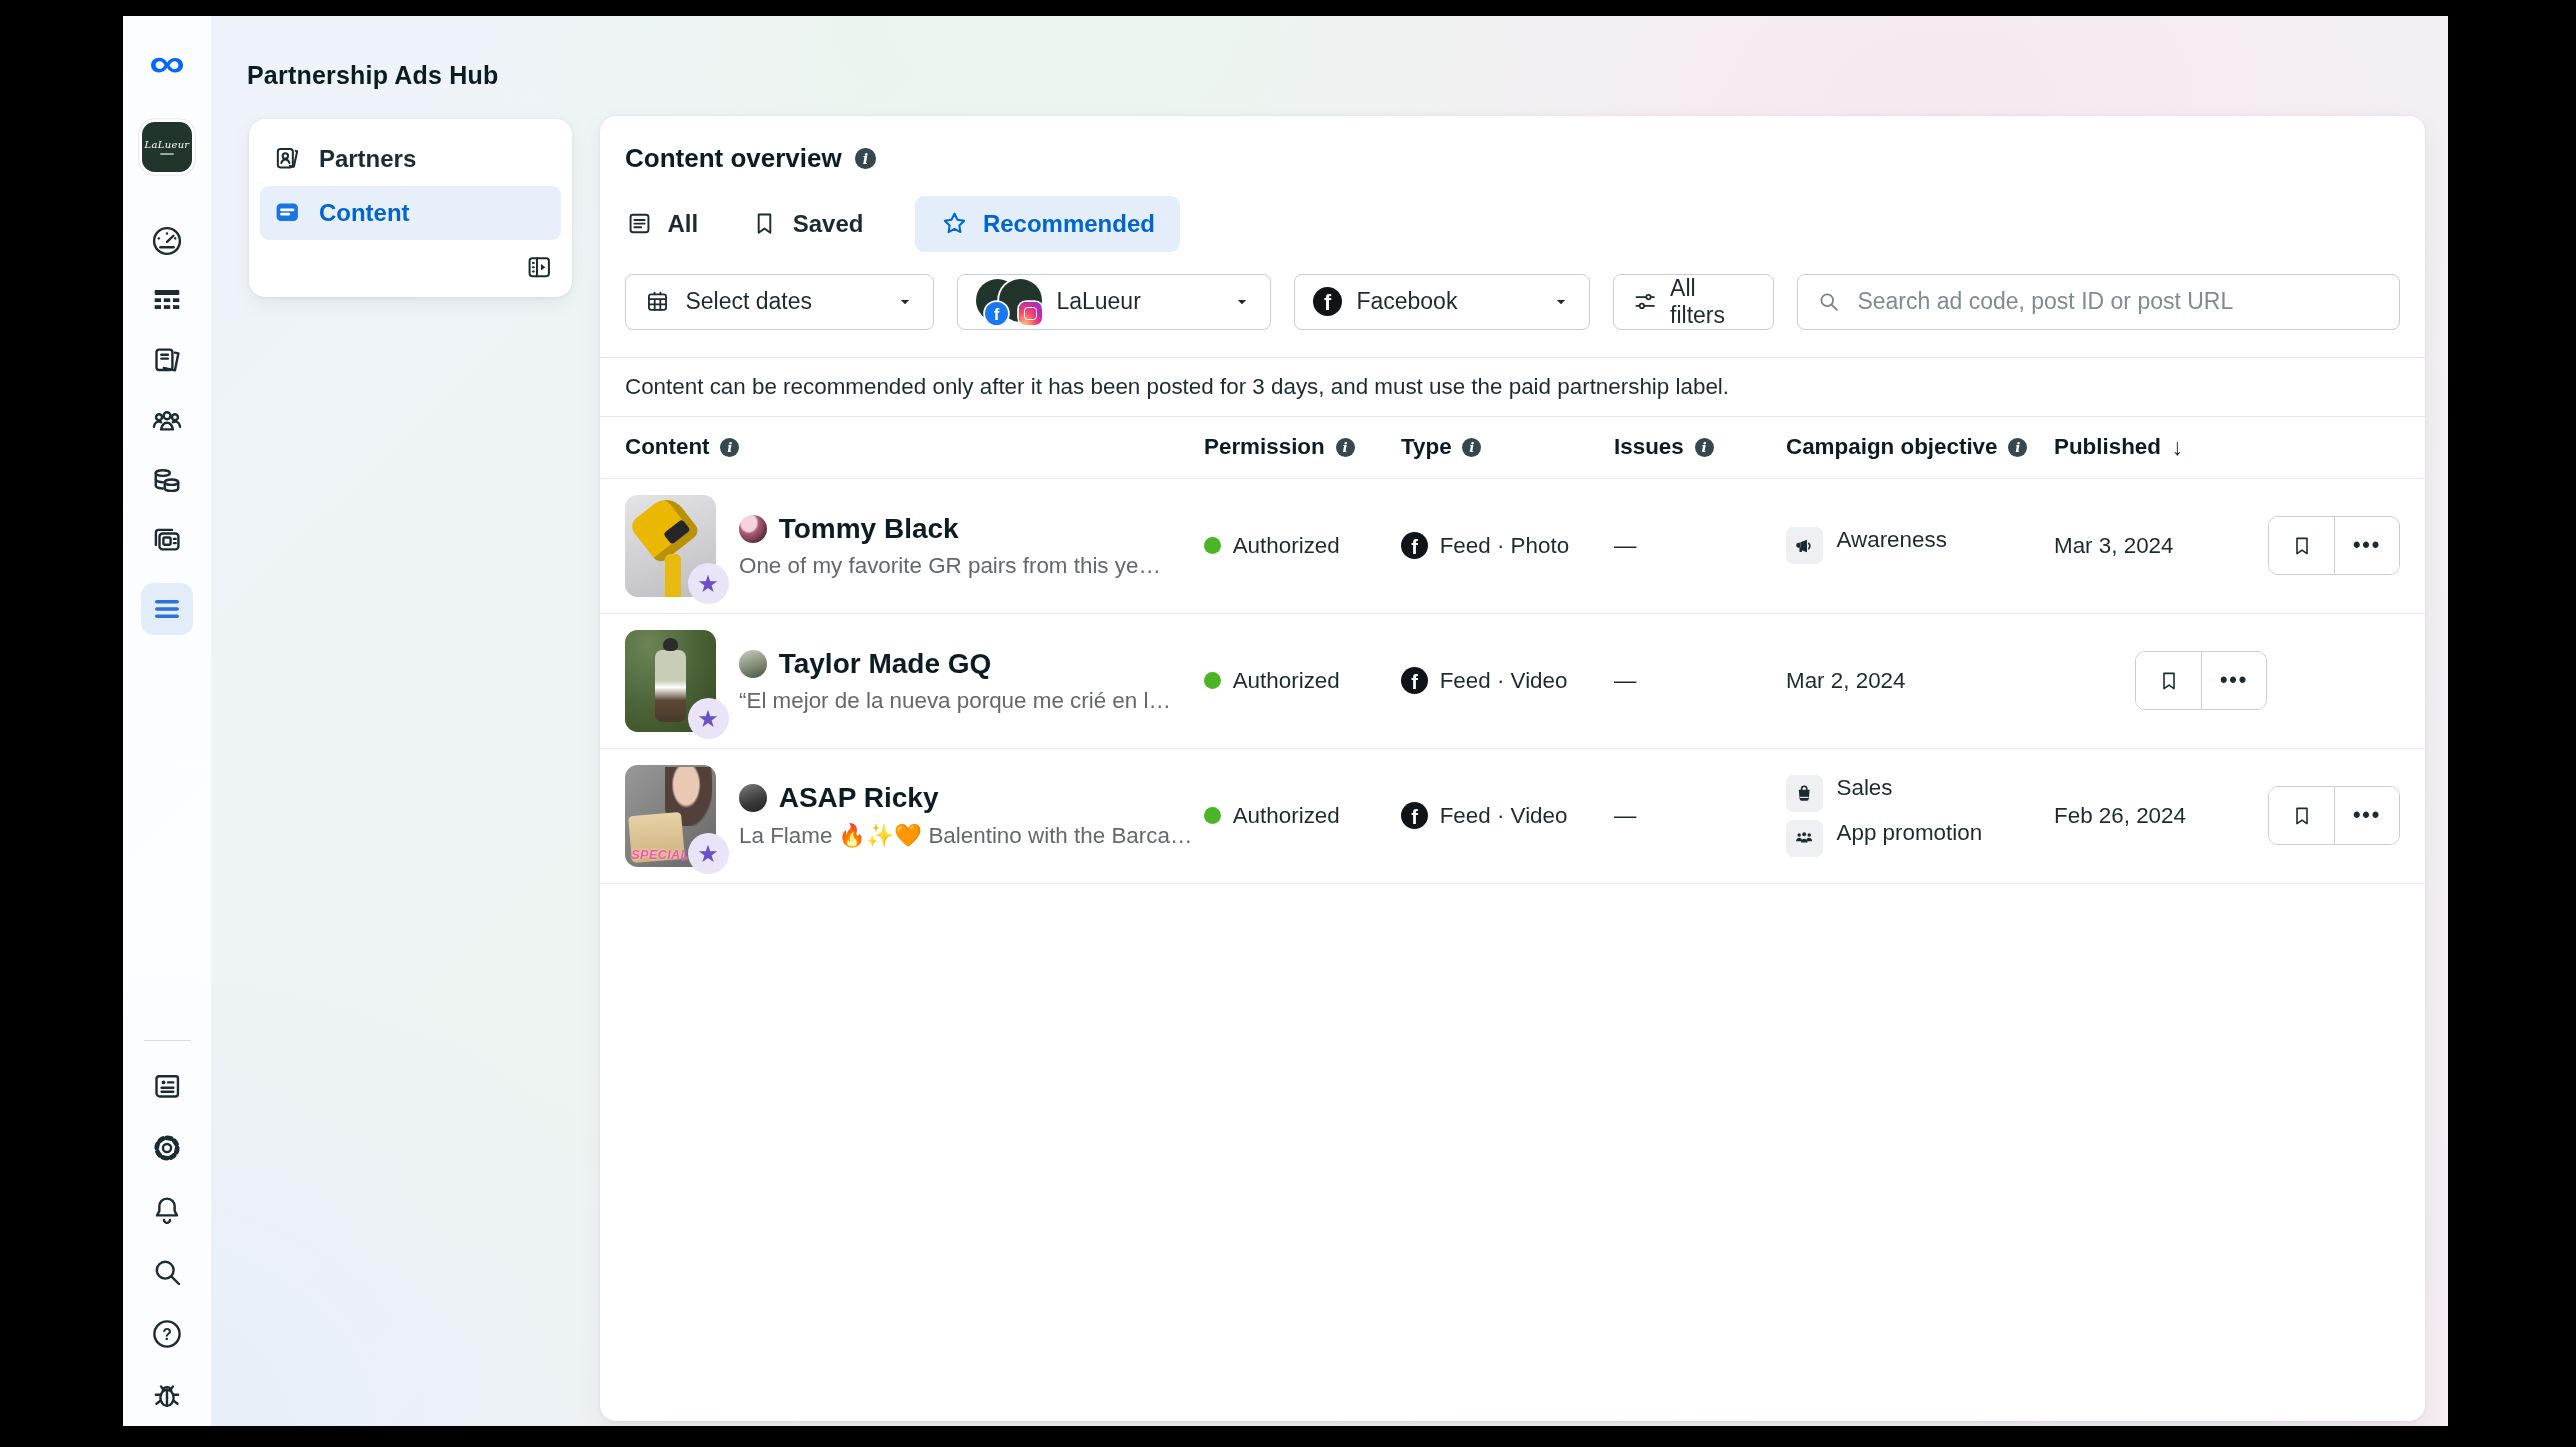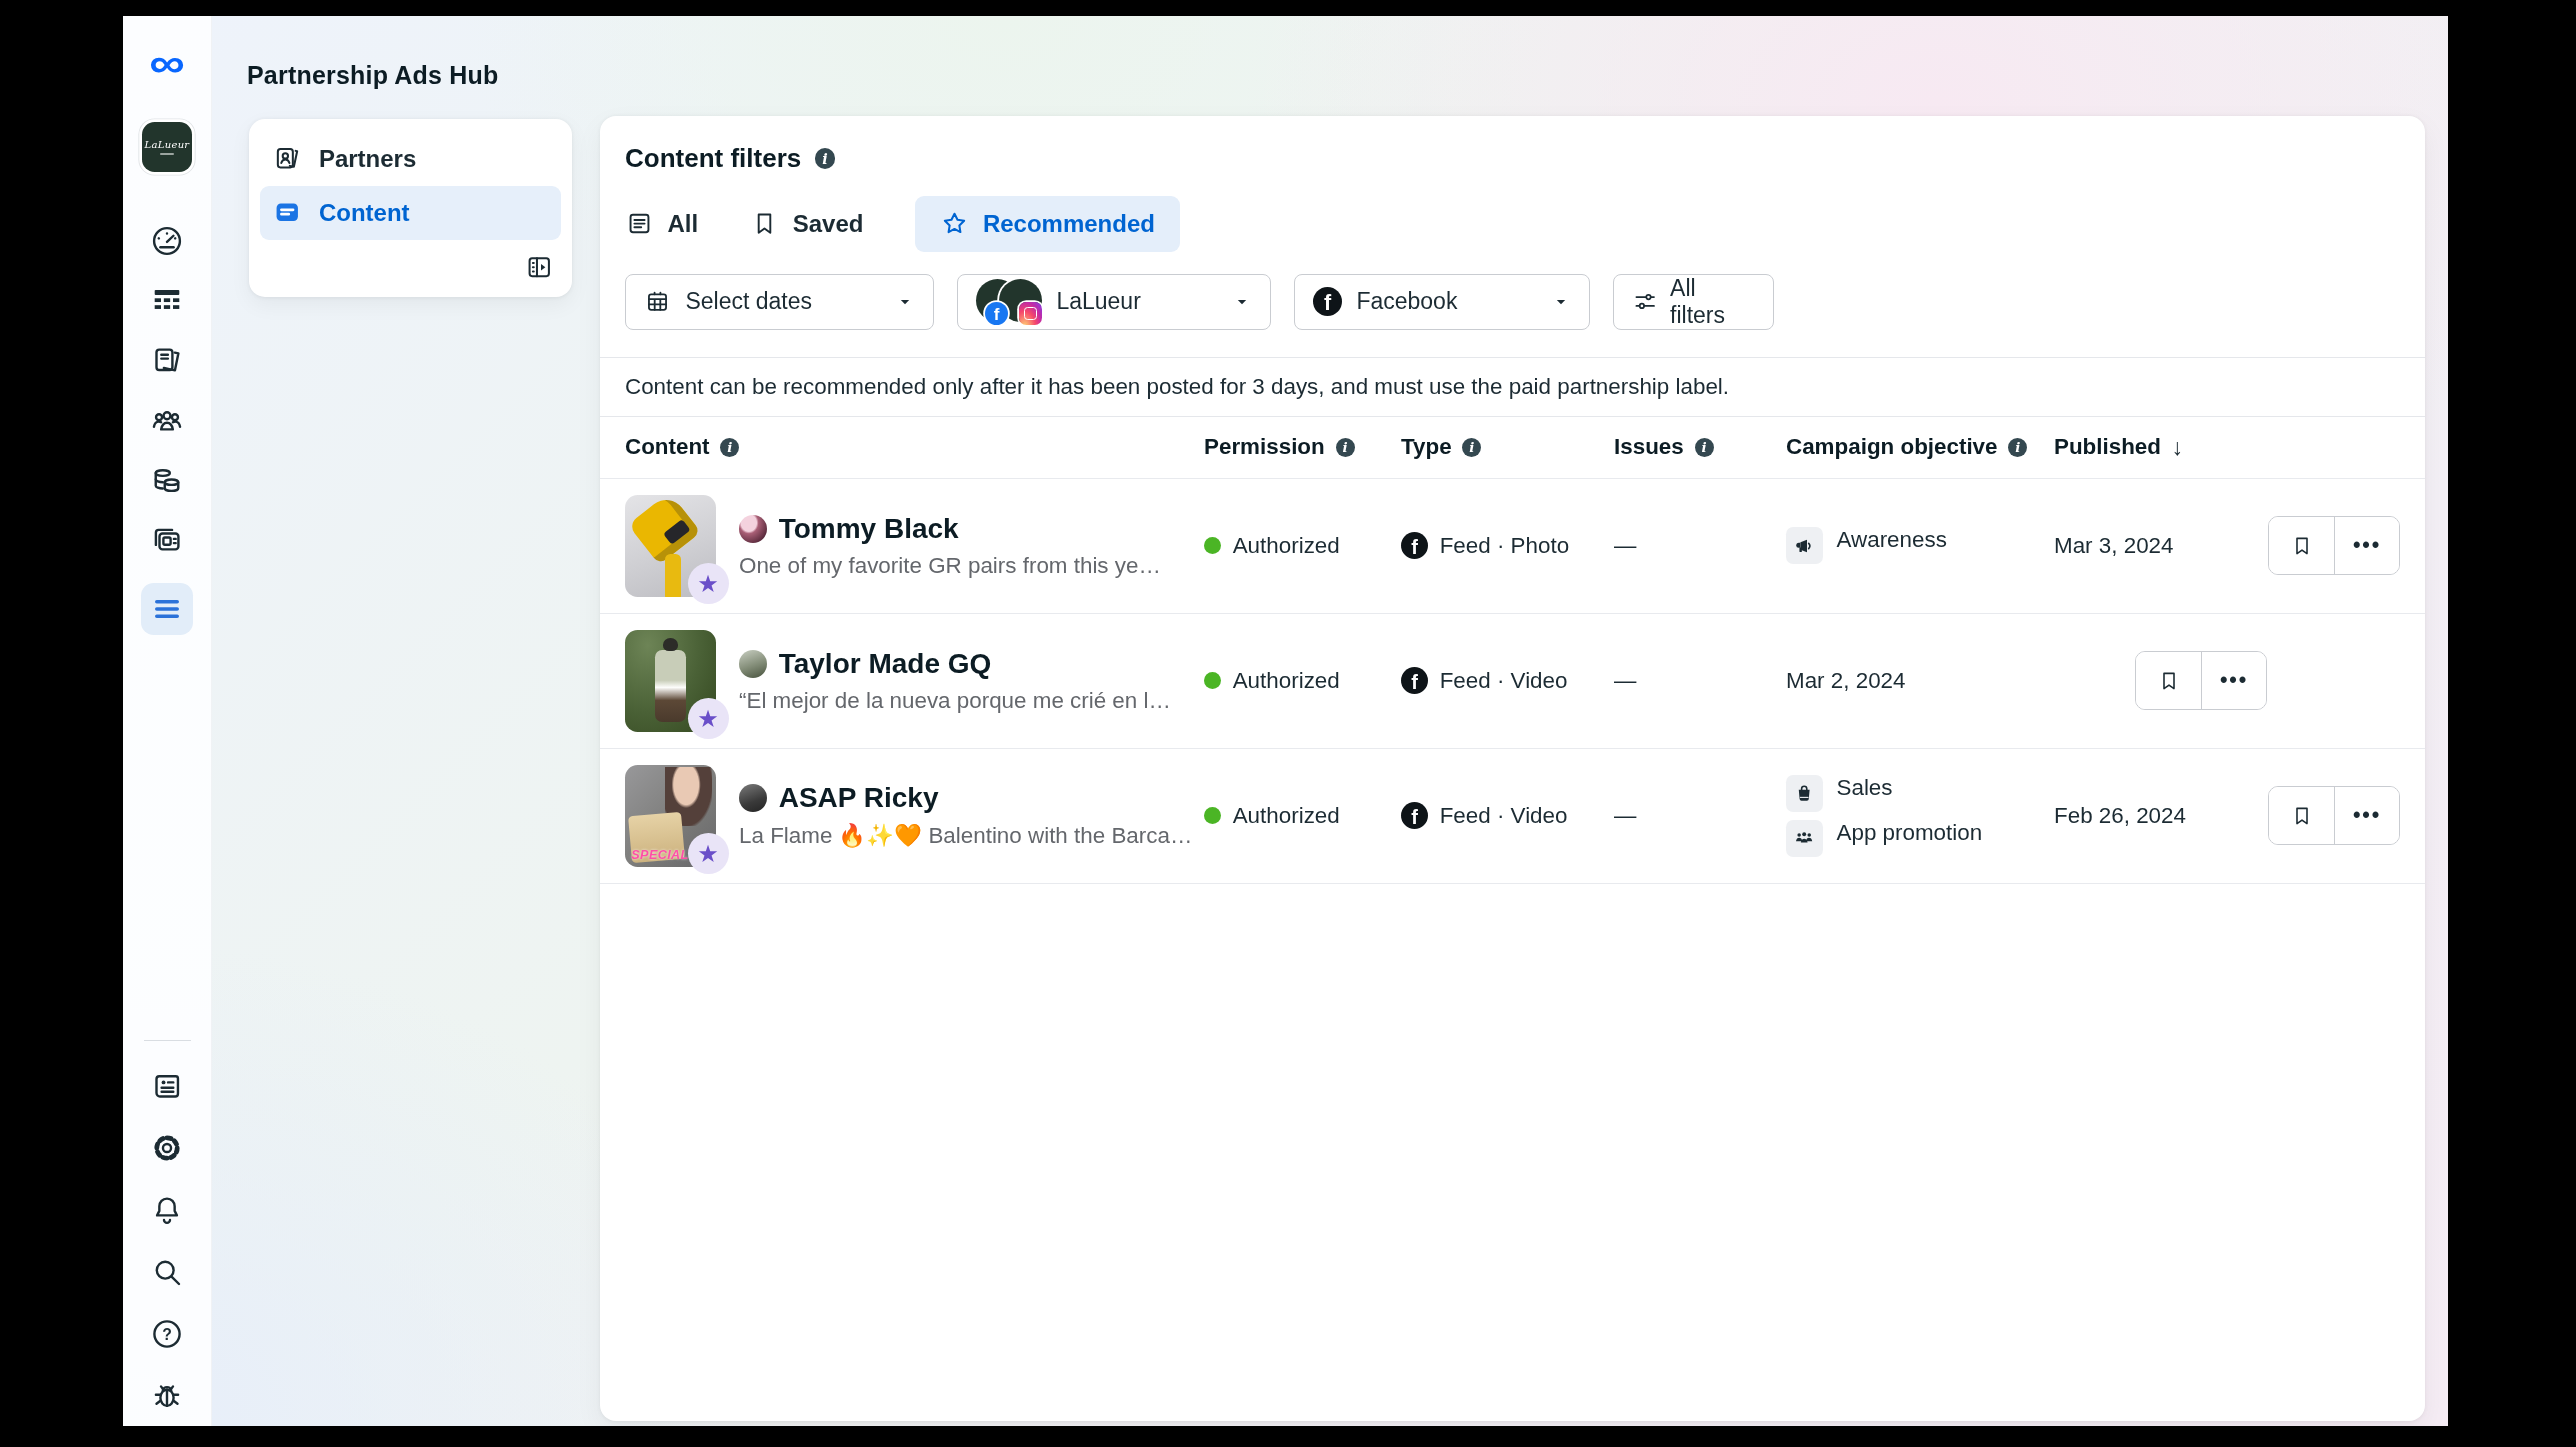--- a/index.html
+++ b/index.html
@@ -261,21 +261,21 @@
             <path d="M10.2 5v14"></path>
             <path d="M7 8.6h.7M7 12h.7M7 15.4h.7"></path>
             <path class="fill" d="M13.4 9.5l3.4 2.5-3.4 2.5z"></path>
           </svg>
       </div>
     </div>
 
     <div class="main-card">
       <div class="card-head">
         <div class="sec-title-row">
-          <span class="sec-title">Content filters</span>
+          <span class="sec-title">Content overview</span>
           <span class="info">i</span>
         </div>
 
         <div class="tabs">
           <div class="tab">
             <svg viewBox="0 0 24 24" class="ln">
                 <rect x="4.6" y="4.8" width="14.8" height="14.4" rx="2"></rect>
                 <path d="M7.8 9.1h8.4M7.8 12.1h8.4M7.8 15.1h5.6"></path>
               </svg>
             <span>All</span>
@@ -331,20 +331,27 @@
 
           <div class="fbtn w-allfilters">
             <svg viewBox="0 0 24 24" class="ln sliders">
                 <path d="M4 8h8.6M17.4 8H20M4 16h2.6M11.4 16H20"></path>
                 <circle cx="15" cy="8" r="2"></circle>
                 <circle cx="9" cy="16" r="2"></circle>
               </svg>
             <span>All filters</span>
           </div>
 
+          <div class="search">
+            <svg viewBox="0 0 24 24" style="fill:none;stroke:#77838c;stroke-width:1.7;stroke-linecap:round">
+                <circle cx="10.8" cy="10.8" r="5.6"></circle>
+                <path d="M15.2 15.2L20 20"></path>
+              </svg>
+            <input type="text" placeholder="Search ad code, post ID or post URL" style="">
+          </div>
         </div>
       </div>
 
       <div class="banner">Content can be recommended only after it has been posted for 3 days, and must use the paid partnership label.</div>
 
       <div class="thead">
         <div class="th">
             <span>Content</span>
             <span class="info sm">i</span>
           </div>

